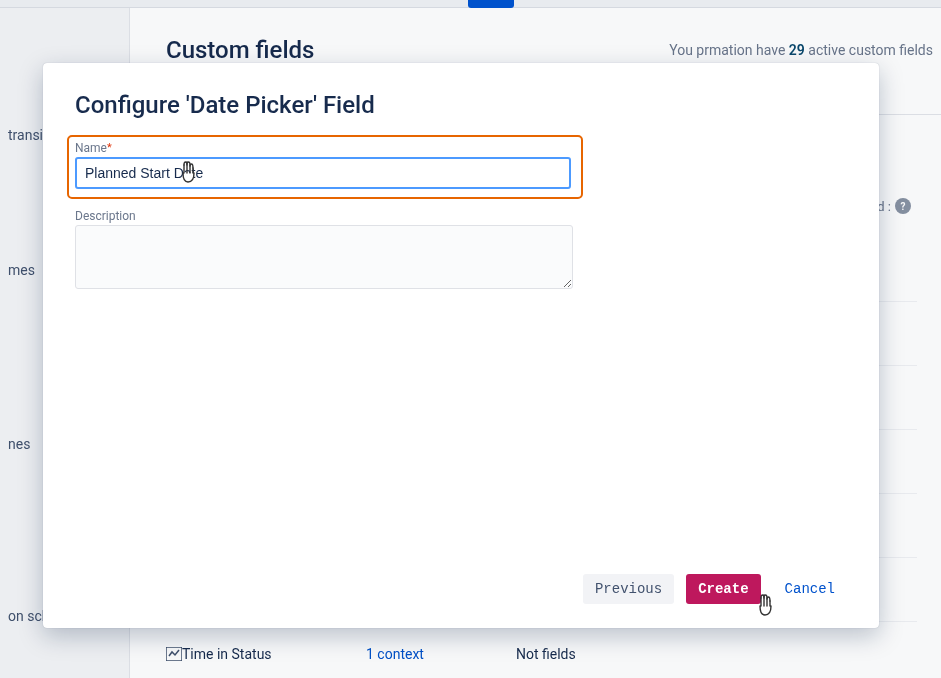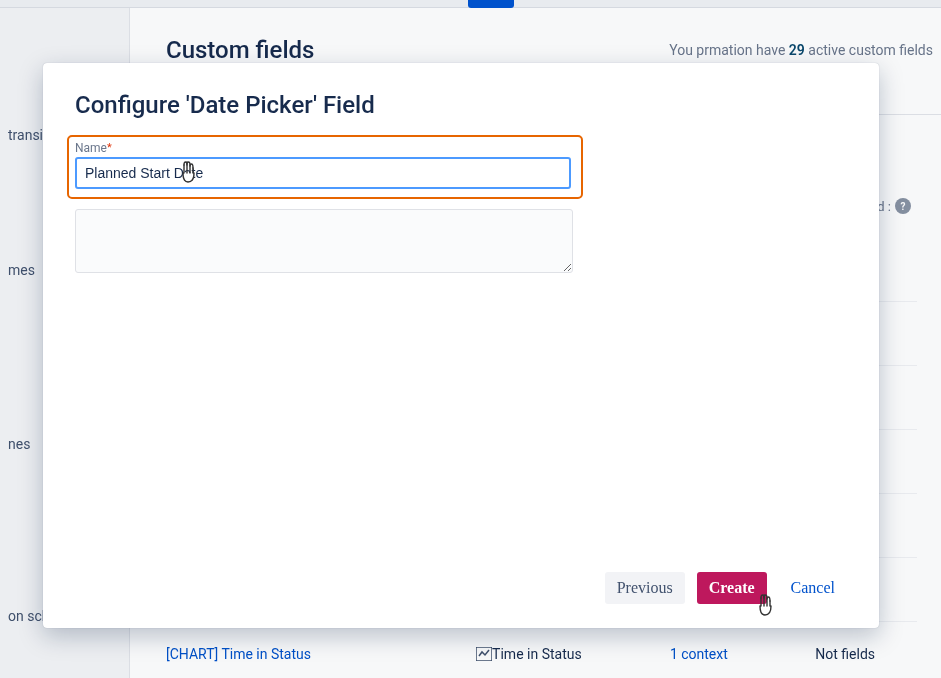--- a/index.html
+++ b/index.html
@@ -171,24 +171,24 @@
     .modal-footer {
       margin-top: auto;
       display: flex;
       justify-content: flex-end;
       align-items: center;
       gap: 12px;
     }
     .btn {
       border: none;
       border-radius: 3px;
-      font-size: 16px;
+      font-size: 14px;
       padding: 7px 12px;
       cursor: pointer;
-      font-family: Liberation Serif, serif;
+      font-family: Liberation Mono, monospace;
     }
     .btn-prev {
       background: #f2f3f6;
       color: #42526e;
     }
     .btn-primary {
       background: #be185d;
       color: #fff;
       font-weight: 600;
     }
@@ -265,21 +265,20 @@
         <div class="c3"></div>
         <div class="c4">prmation</div>
       </div>
     <div class="bg-row">
         <div class="c1"></div>
         <div class="c2"></div>
         <div class="c3"></div>
         <div class="c4">prmation</div>
       </div>
     <div class="bg-row">
-      <div class="c1">[CHART] Time in Status</div>
       <div class="c2">
         <svg class="bg-chart-icon" viewBox="0 0 16 14">
             <rect x="0" y="0" width="16" height="14" fill="none" stroke="#42526e" stroke-width="1.5" rx="1"></rect>
             <polyline points="3,9 6,5 9,8 13,3" fill="none" stroke="#42526e" stroke-width="1.5"></polyline>
           </svg>
         <span>Time in Status</span>
       </div>
       <div class="c3">1 context</div>
       <div class="c4">Not fields</div>
     </div>
@@ -294,20 +293,21 @@
   <div class="field-block highlighted">
     <label class="field-label">
       <span>Name</span><span class="req">*</span>
     </label>
     <input type="text" class="text-input" value="Planned Start Date" style="">
   </div>
 
   <div class="spacer-lg"></div>
 
   <div class="field-block">
+    <label class="field-label">Description</label>
     <textarea class="textarea-input" style=""></textarea>
   </div>
 
   <div class="modal-footer">
     <button class="btn btn-prev">Previous</button>
     <button class="btn btn-primary">Create</button>
     <button class="btn btn-link">Cancel</button>
   </div>
 </div>
 

